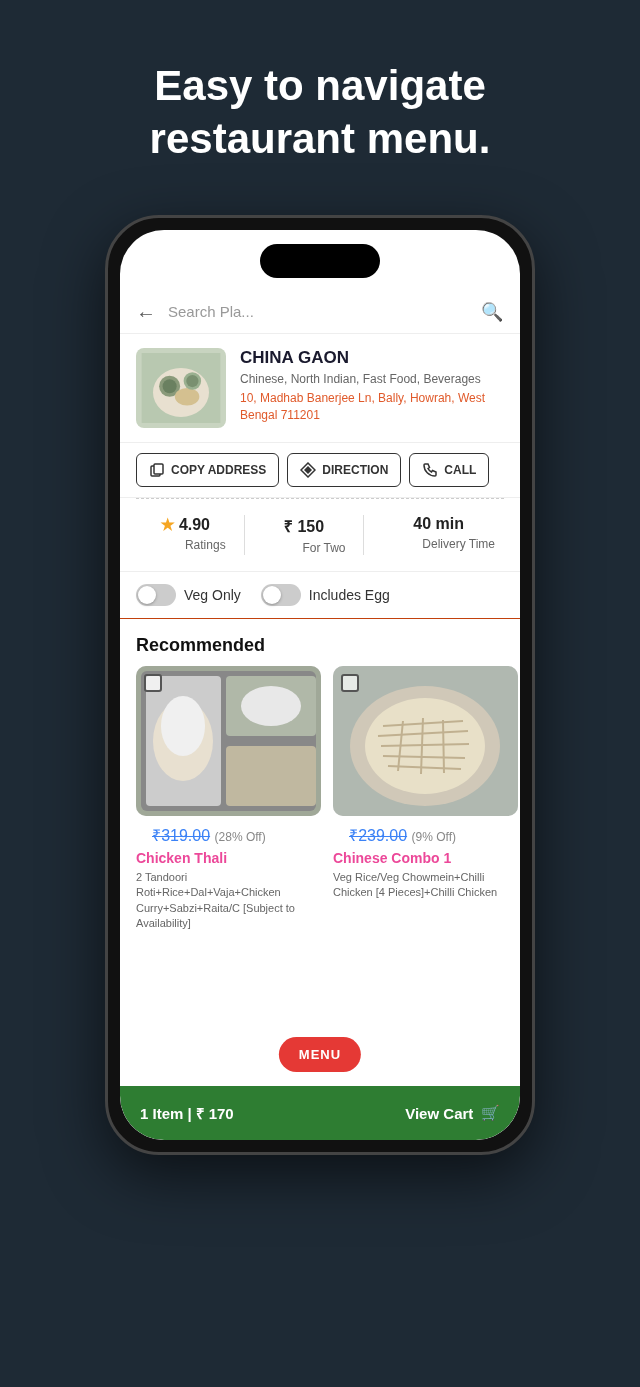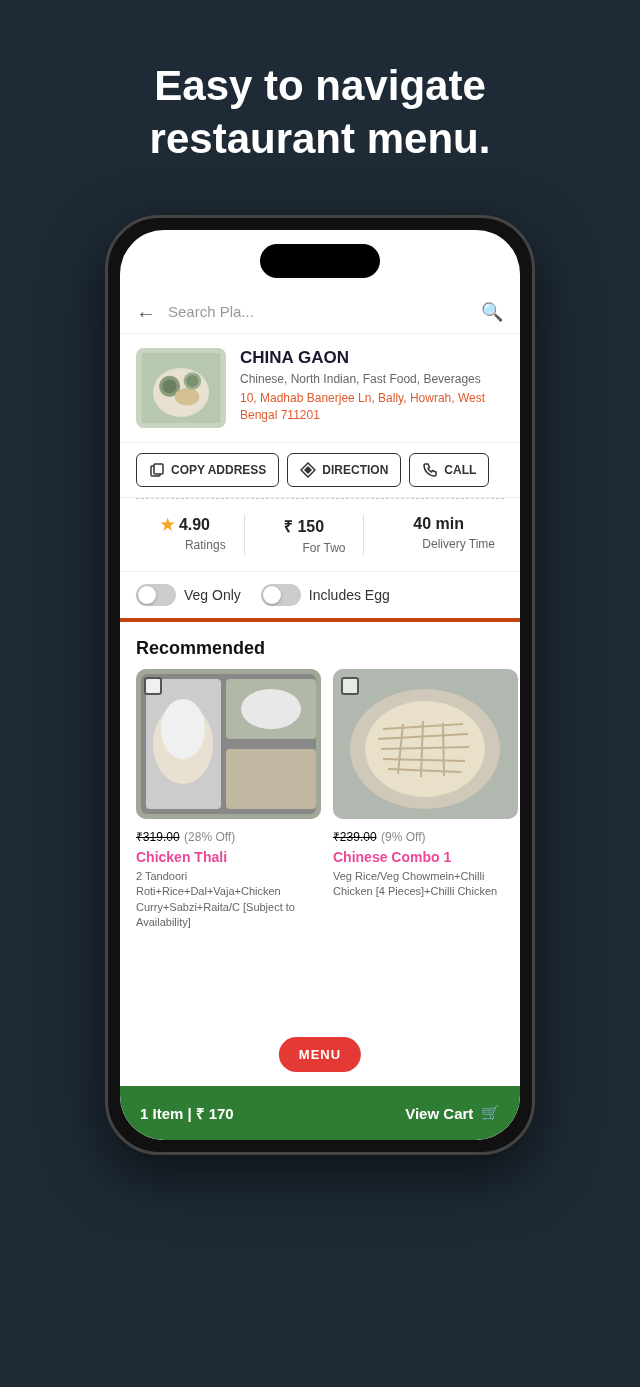--- a/index.html
+++ b/index.html
@@ -229,21 +229,21 @@
       align-self: center;
     }
 
     
     .toggle-row {
       display: flex;
       align-items: center;
       padding: 12px 16px;
       gap: 20px;
       border-top: 1px solid #eee;
-      border-bottom: 4px solid #c2410c;
+      border-bottom: 1px solid #c2410c;
     }
 
     .toggle-item {
       display: flex;
       align-items: center;
       gap: 8px;
     }
 
     .toggle-switch {
       width: 40px;
@@ -309,23 +309,24 @@
       height: 18px;
       border: 2px solid #555;
       border-radius: 3px;
       background: rgba(255,255,255,0.7);
       display: flex;
       align-items: center;
       justify-content: center;
     }
 
     .price-original {
-      font-size: 12px;
-      color: #000000;
+      font-size: 16px;
+      color: #3b82f6;
       text-decoration: line-through;
+      margin-left: 16px;
     }
 
     .price-discount {
       font-size: 12px;
       color: #888;
     }
 
     .menu-item-name {
       font-size: 14px;
       font-weight: 600;

